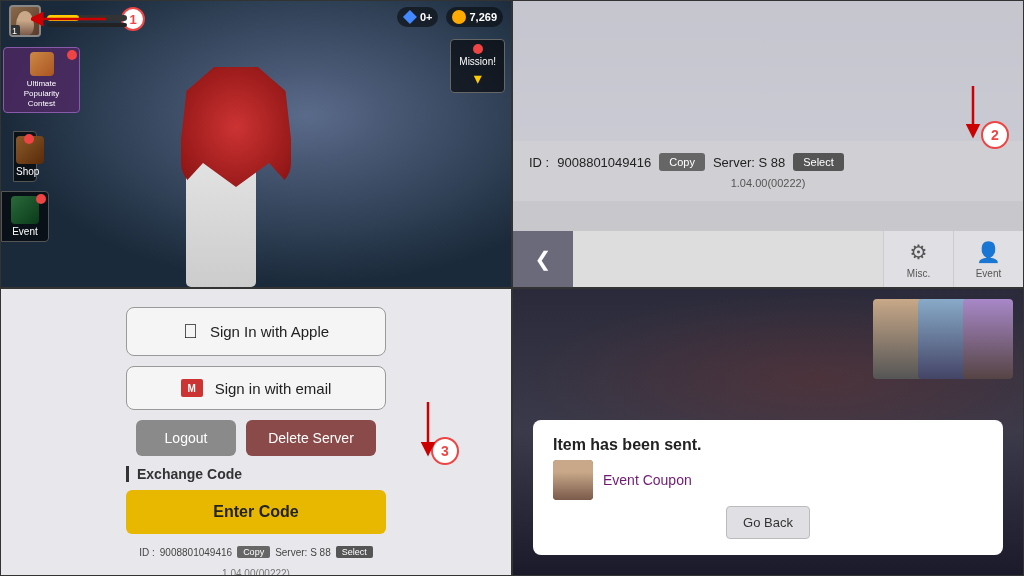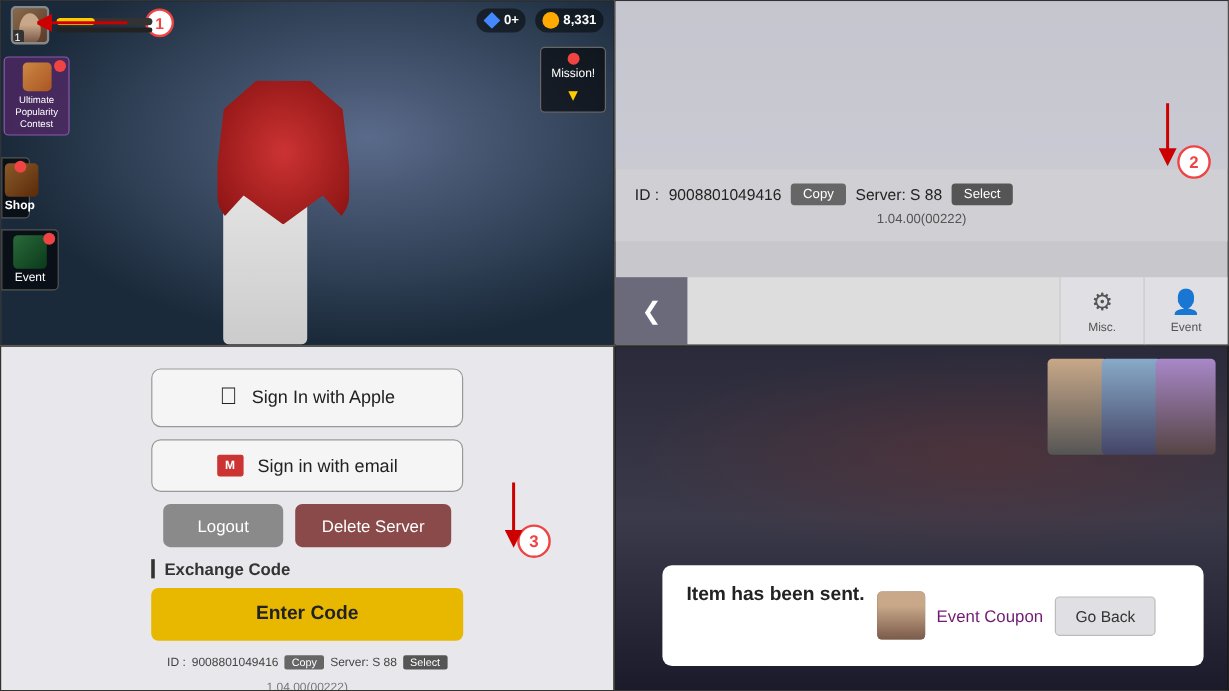--- a/index.html
+++ b/index.html
@@ -194,21 +194,21 @@
     
     .event-panel {
       position: absolute;
       top: 50px;
       left: 2px;
       background: rgba(80,40,100,0.8);
       border-radius: 4px;
       padding: 4px 6px;
       color: #fff;
       font-size: 9px;
-      width: 55px;
+      width: 77px;
       text-align: center;
       border: 1px solid #8a5aaa;
     }
 
     .event-icon {
       width: 24px;
       height: 24px;
       background: linear-gradient(135deg, #cc8844, #aa5522);
       border-radius: 4px;
       margin: 0 auto 2px;
@@ -491,23 +491,21 @@
 
     .item-dialog {
       position: absolute;
       bottom: 20px;
       left: 20px;
       right: 20px;
       background: #fff;
       border-radius: 8px;
       padding: 16px 20px;
       display: flex;
-      flex-direction: row;
-      gap: 10px;
-      margin-left: 19px;
+      flex-direction: column;
     }
 
     .item-title {
       font-size: 16px;
       font-weight: bold;
       color: #222;
     }
 
     .item-row {
       display: flex;
@@ -601,31 +599,31 @@
       </defs>
     </svg>
 
     <div class="currency-area">
       <div class="gem-group">
         <div class="gem-icon"></div>
         <span class="currency-text">0+</span>
       </div>
       <div class="gold-group">
         <div class="gold-icon"></div>
-        <span class="currency-text">8,331</span>
+        <span class="currency-text">7,269</span>
       </div>
     </div>
 
     <div class="event-panel" style="top:46px;">
       <div class="notif-dot"></div>
       <div class="event-icon"></div>
       <span style="font-size:8px;">Ultimate Popularity Contest</span>
     </div>
 
-    <div class="side-btn" style="position:absolute;top:130px;left:0;width:24px;font-weight:bold;">
+    <div class="side-btn" style="position:absolute;top:130px;left:12px;width:24px;">
       <div class="notif-dot"></div>
       <div class="side-btn-icon" style="background:linear-gradient(135deg,#8a5a2a,#5a2a0a);"></div>
       <span style="color:#fff;font-size:10px;">Shop</span>
     </div>
 
     <div class="side-btn" style="position:absolute;top:190px;left:0;width:48px;">
       <div class="notif-dot"></div>
       <div class="side-btn-icon" style="background:linear-gradient(135deg,#2a6a3a,#0a3a1a);"></div>
       <span style="color:#fff;font-size:10px;">Event</span>
     </div>

